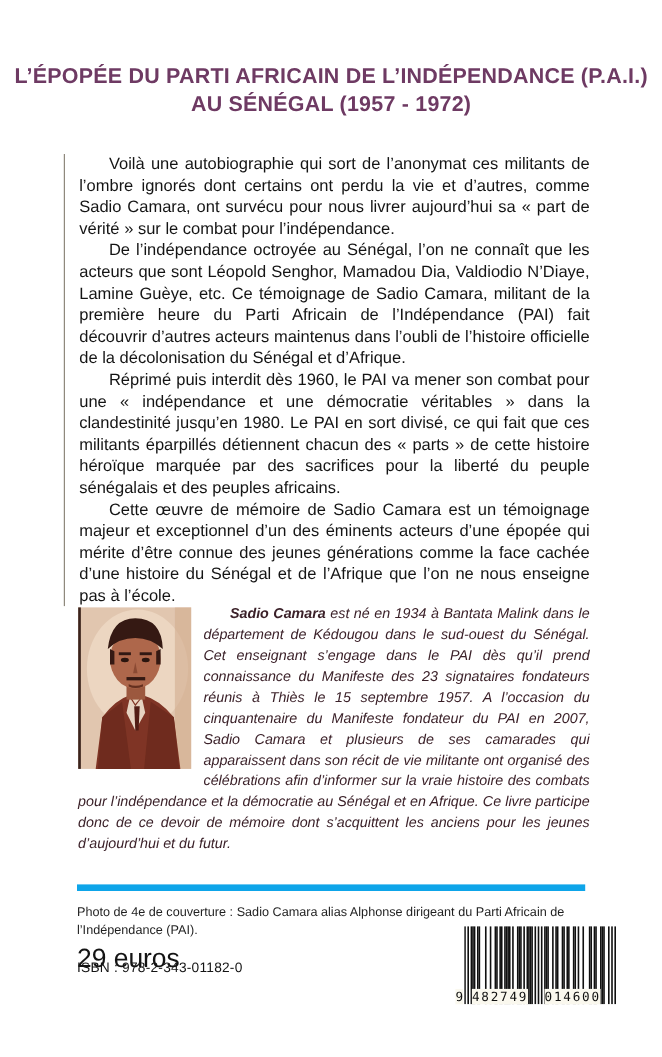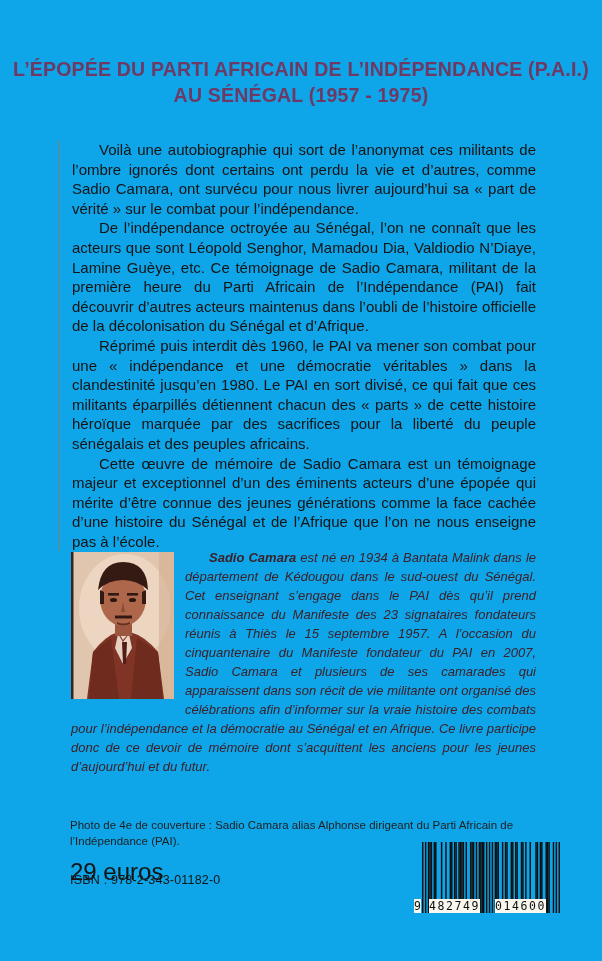--- a/index.html
+++ b/index.html
@@ -22,44 +22,44 @@
   }
   .bio{
     position:absolute;top:548px;left:71px;width:465px;font-style:italic;
   }
   .bio p{margin:0;font-size:13px;line-height:19px;text-align:justify;text-indent:24px;}
   .bio .photo{
     float:left;width:103px;height:147px;margin:4px 11px 2px 0;display:block;
   }
   .caption{
     position:absolute;top:804px;left:70px;width:462px;
-    border-top:1px solid #0ea5e9;padding-top:13px;
+    border-top:6px solid #0ea5e9;padding-top:13px;
     font-size:11.5px;line-height:15.5px;color:#1f1f1f;
   }
   .isbn{position:absolute;top:873px;left:70px;font-size:12.5px;letter-spacing:.2px;}
   .price{position:absolute;top:858px;left:70px;font-size:24px;}
   .barcode{position:absolute;top:842px;left:414px;width:148px;height:71px;}
   .barcode svg{position:absolute;left:8px;top:0;width:138px;height:71px;fill:#101010;}
   .bc-digits span{
     position:absolute;top:57px;height:14px;
     font-family:"DejaVu Sans Mono",monospace;font-size:11.5px;line-height:14px;
     background:#faf8ee;color:#101010;font-style:normal;
   }
   .bc-first{left:0;}
   .bc-left{left:15px;letter-spacing:1.6px;}
   .bc-right{left:81px;letter-spacing:1.6px;}
 </style>
 </head>
 <body>
 
-<div class="page" style="background: #0ea5e9;">
+<div class="page" style="background: #ffffff;">
 
   <div class="title" style="color: rgb(110, 58, 99);">
     <div>L’ÉPOPÉE DU PARTI AFRICAIN DE L’INDÉPENDANCE (P.A.I.)</div>
-    <div>AU SÉNÉGAL (1957 - 1975)</div>
+    <div>AU SÉNÉGAL (1957 - 1972)</div>
   </div>
 
   <div class="synopsis">
     <p>Voilà une autobiographie qui sort de l’anonymat ces militants de l’ombre ignorés dont certains ont perdu la vie et d’autres, comme Sadio Camara, ont survécu pour nous livrer aujourd’hui sa « part de vérité » sur le combat pour l’indépendance.</p>
     <p>De l’indépendance octroyée au Sénégal, l’on ne connaît que les acteurs que sont Léopold Senghor, Mamadou Dia, Valdiodio N’Diaye, Lamine Guèye, etc. Ce témoignage de Sadio Camara, militant de la première heure du Parti Africain de l’Indépendance (PAI) fait découvrir d’autres acteurs maintenus dans l’oubli de l’histoire officielle de la décolonisation du Sénégal et d’Afrique.</p>
     <p>Réprimé puis interdit dès 1960, le PAI va mener son combat pour une « indépendance et une démocratie véritables » dans la clandestinité jusqu’en 1980. Le PAI en sort divisé, ce qui fait que ces militants éparpillés détiennent chacun des « parts » de cette histoire héroïque marquée par des sacrifices pour la liberté du peuple sénégalais et des peuples africains.</p>
     <p>Cette œuvre de mémoire de Sadio Camara est un témoignage majeur et exceptionnel d’un des éminents acteurs d’une épopée qui mérite d’être connue des jeunes générations comme la face cachée d’une histoire du Sénégal et de l’Afrique que l’on ne nous enseigne pas à l’école.</p>
   </div>
 
   <div class="bio" style="color: rgb(59, 33, 41);">

